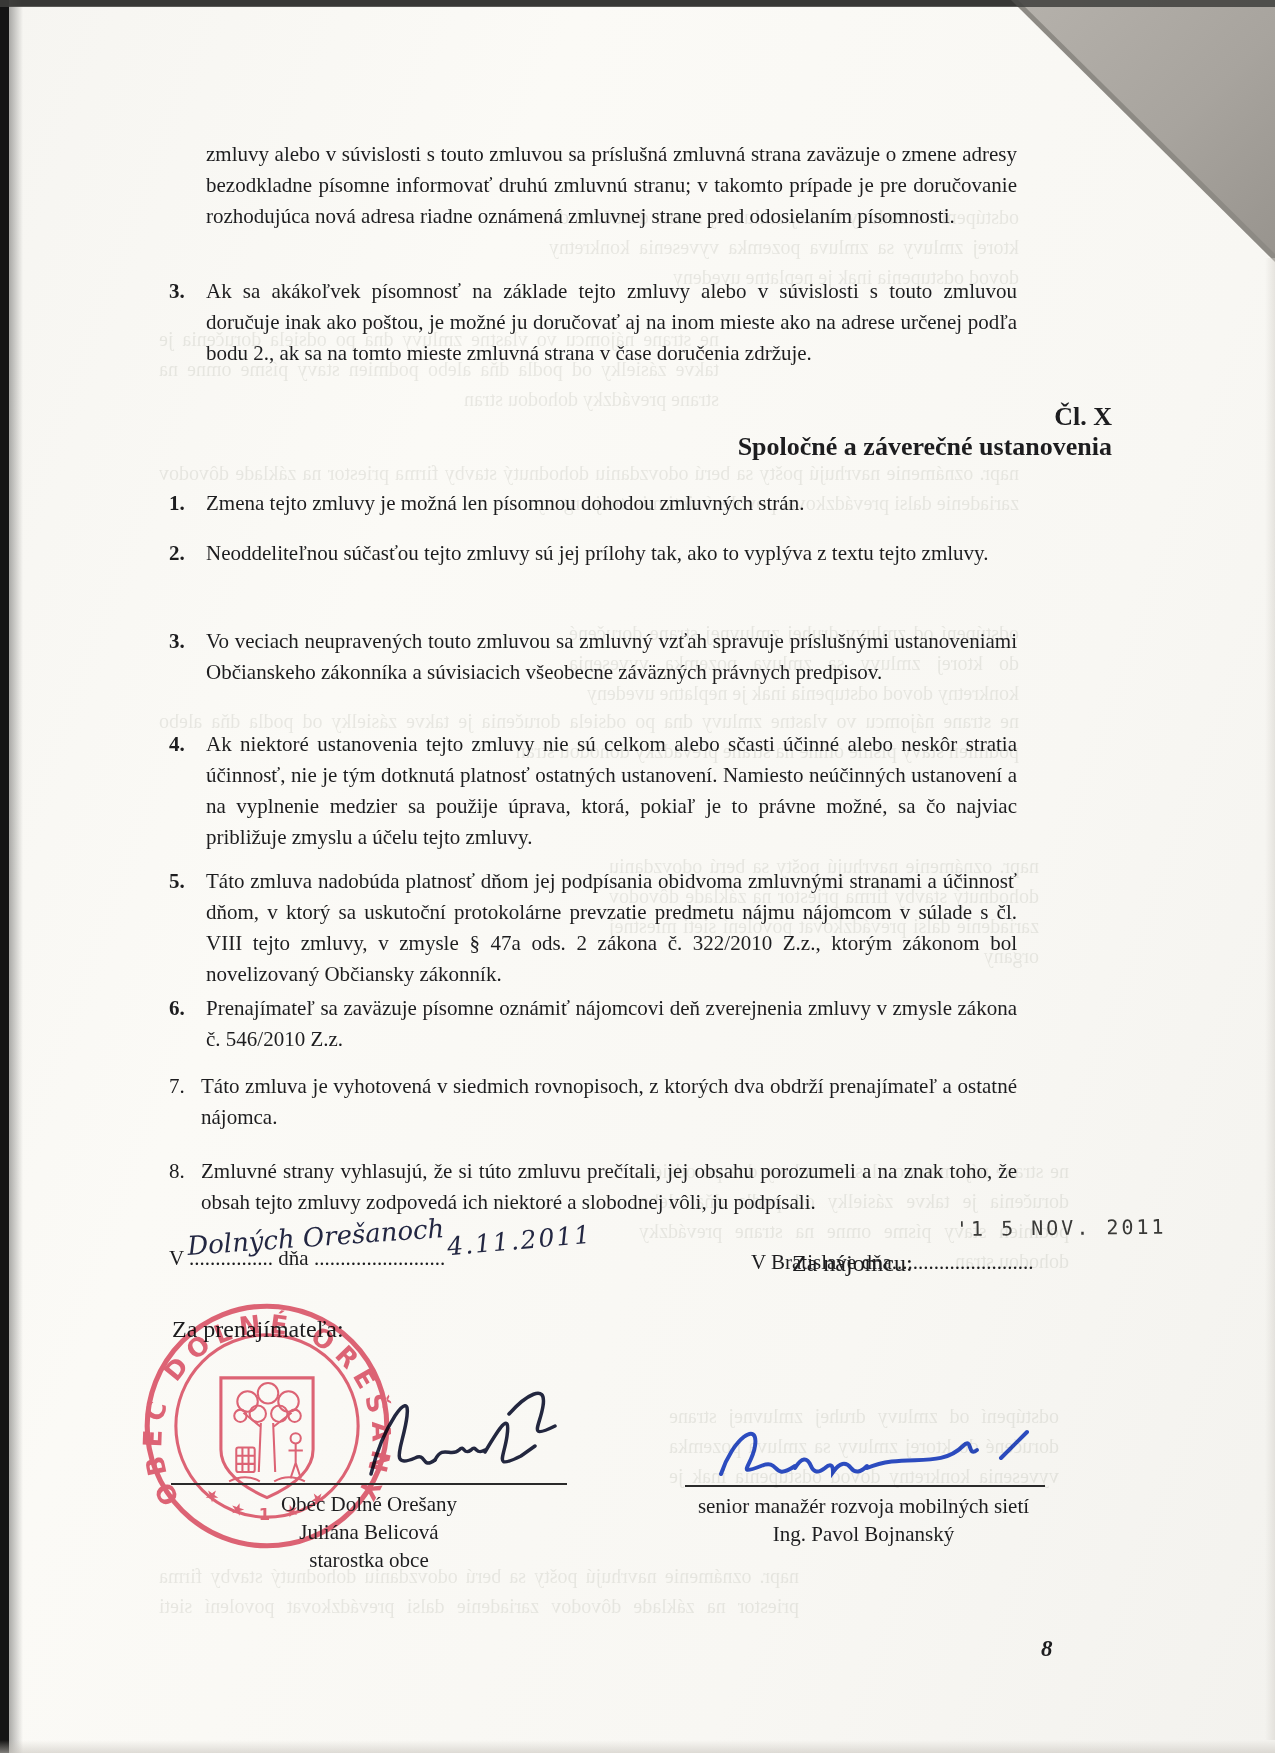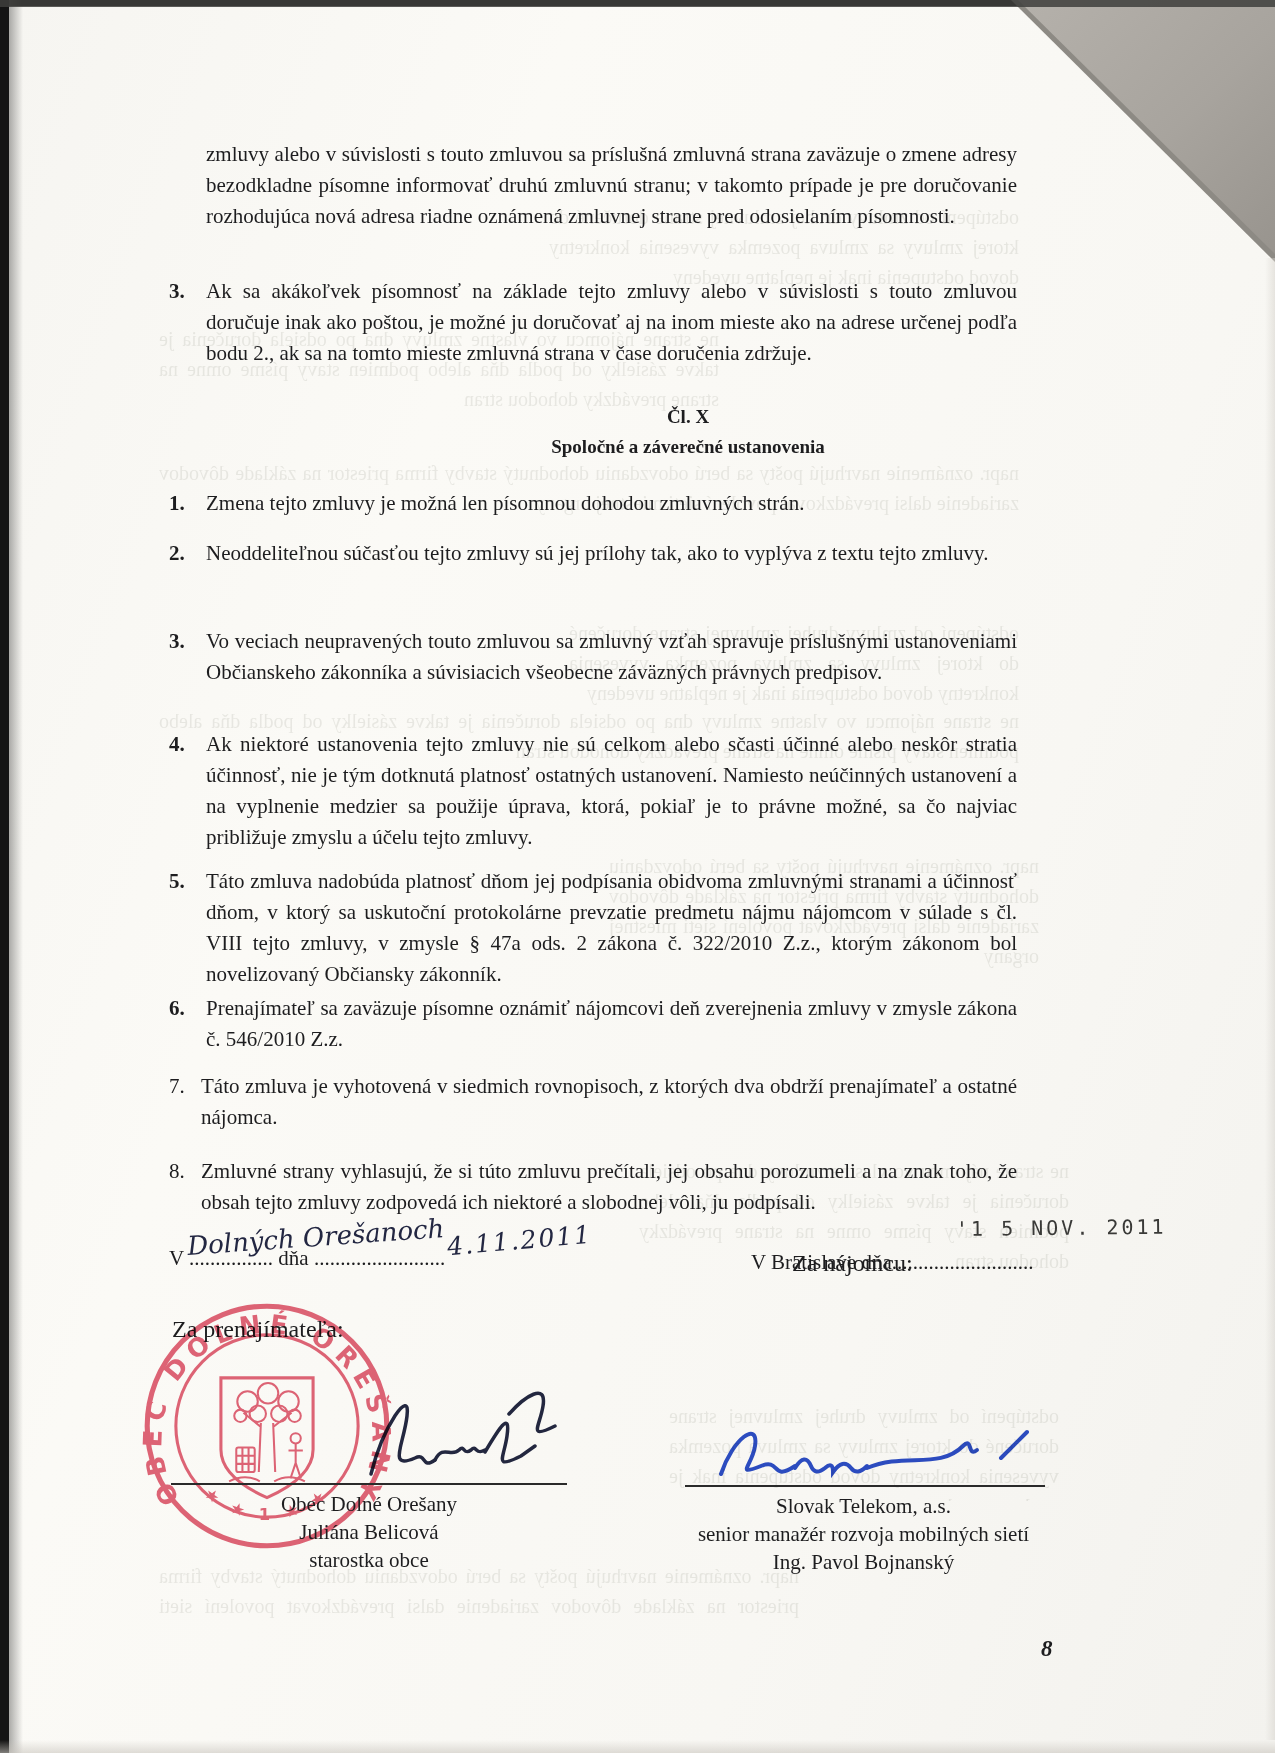--- a/index.html
+++ b/index.html
@@ -20,22 +20,22 @@
   .fold{position:absolute;top:0;right:0;width:257px;height:254px;
          clip-path:polygon(100% 0,100% 100%,0 0);
          background:linear-gradient(135deg,#b5b1ab 0%,#a8a49e 55%,#98948e 100%);}
 
   .para,.item,.head,.blk{position:absolute;font-size:21px;line-height:31px;font-family:Liberation Serif, serif;}
   .para{left:197px;width:811px;text-align:justify;margin:0;}
   .item{left:160px;width:848px;display:flex;}
   .num{width:37px;flex:none;font-weight:bold;}
   .item.plain .num{font-weight:normal;width:32px;}
   .itext{flex:1;text-align:justify;margin:0;}
-  .head{left:160px;width:848px;text-align:center;transform:translateX(95px);
-        font-weight:bold;font-size:19px;line-height:30px;}
+  .head{left:160px;width:848px;text-align:right;transform:translateX(95px);
+        font-weight:bold;font-size:26px;line-height:30px;}
 
   .datestamp{position:absolute;left:947px;top:1210px;width:170px;
         font-family:"DejaVu Sans Mono",monospace;font-size:20px;letter-spacing:3px;
         color:#3a3a38;transform:rotate(-0.6deg);white-space:nowrap;}
   .placeline{position:absolute;font-size:21px;white-space:nowrap;text-align:center;}
   .handw{position:absolute;font-family:"DejaVu Serif",serif;font-style:italic;
         color:#232742;white-space:nowrap;}
   .hw-place{left:178px;top:1216px;font-size:26px;transform:rotate(-4deg);}
   .hw-date{left:438px;top:1220px;font-size:25px;transform:rotate(-5deg);letter-spacing:2px;}
 
@@ -180,21 +180,20 @@
 
     <div class="sigline" style="left:162px;top:1477px;width:396px"></div>
     <div class="names" style="left:160px;top:1484px;width:400px">
       <div>Obec Dolné Orešany</div>
       <div>Juliána Belicová</div>
       <div>starostka obce</div>
     </div>
 
     <div class="sigline" style="left:676px;top:1479px;width:360px"></div>
     <div class="names" style="left:682px;top:1486px;width:345px">
-      <div>Slovak Telekom, a.s.</div>
       <div>senior manažér rozvoja mobilných sietí</div>
       <div>Ing. Pavol Bojnanský</div>
     </div>
 
     <div class="pagenum">8</div>
   </div>
 
   <div class="edge-left"></div>
   <div class="fold-shadow"></div>
   <div class="fold"></div>

